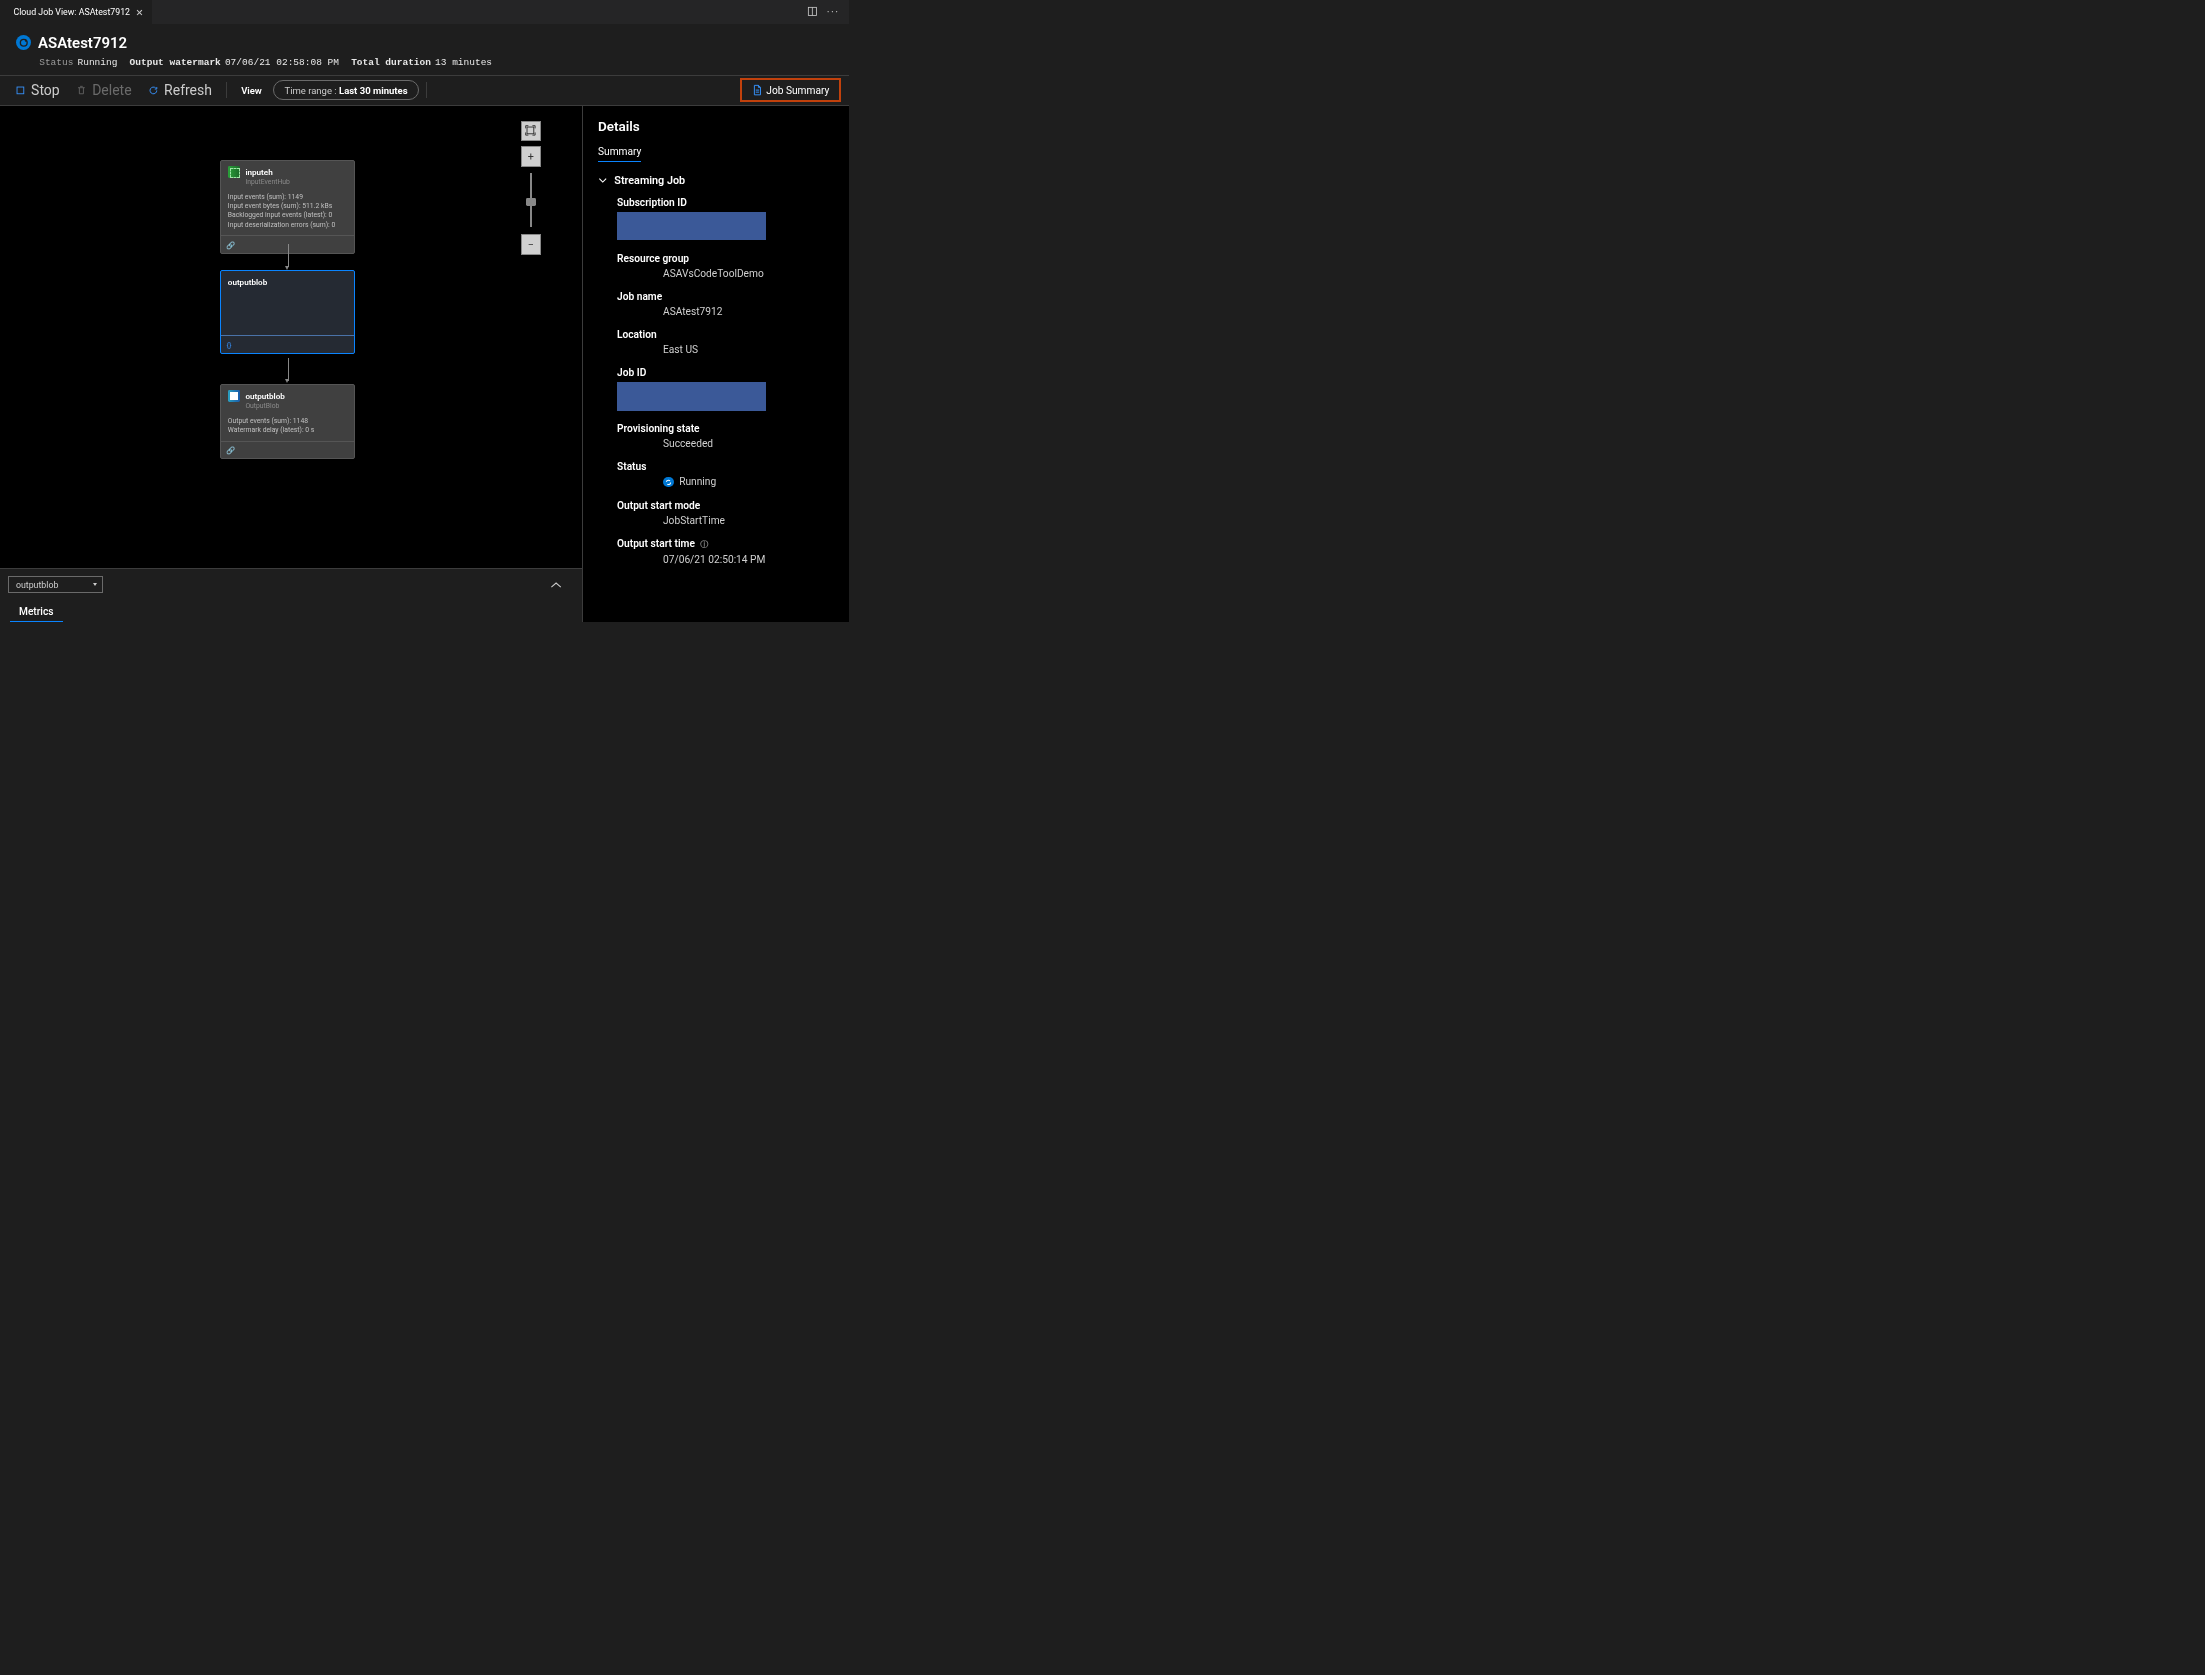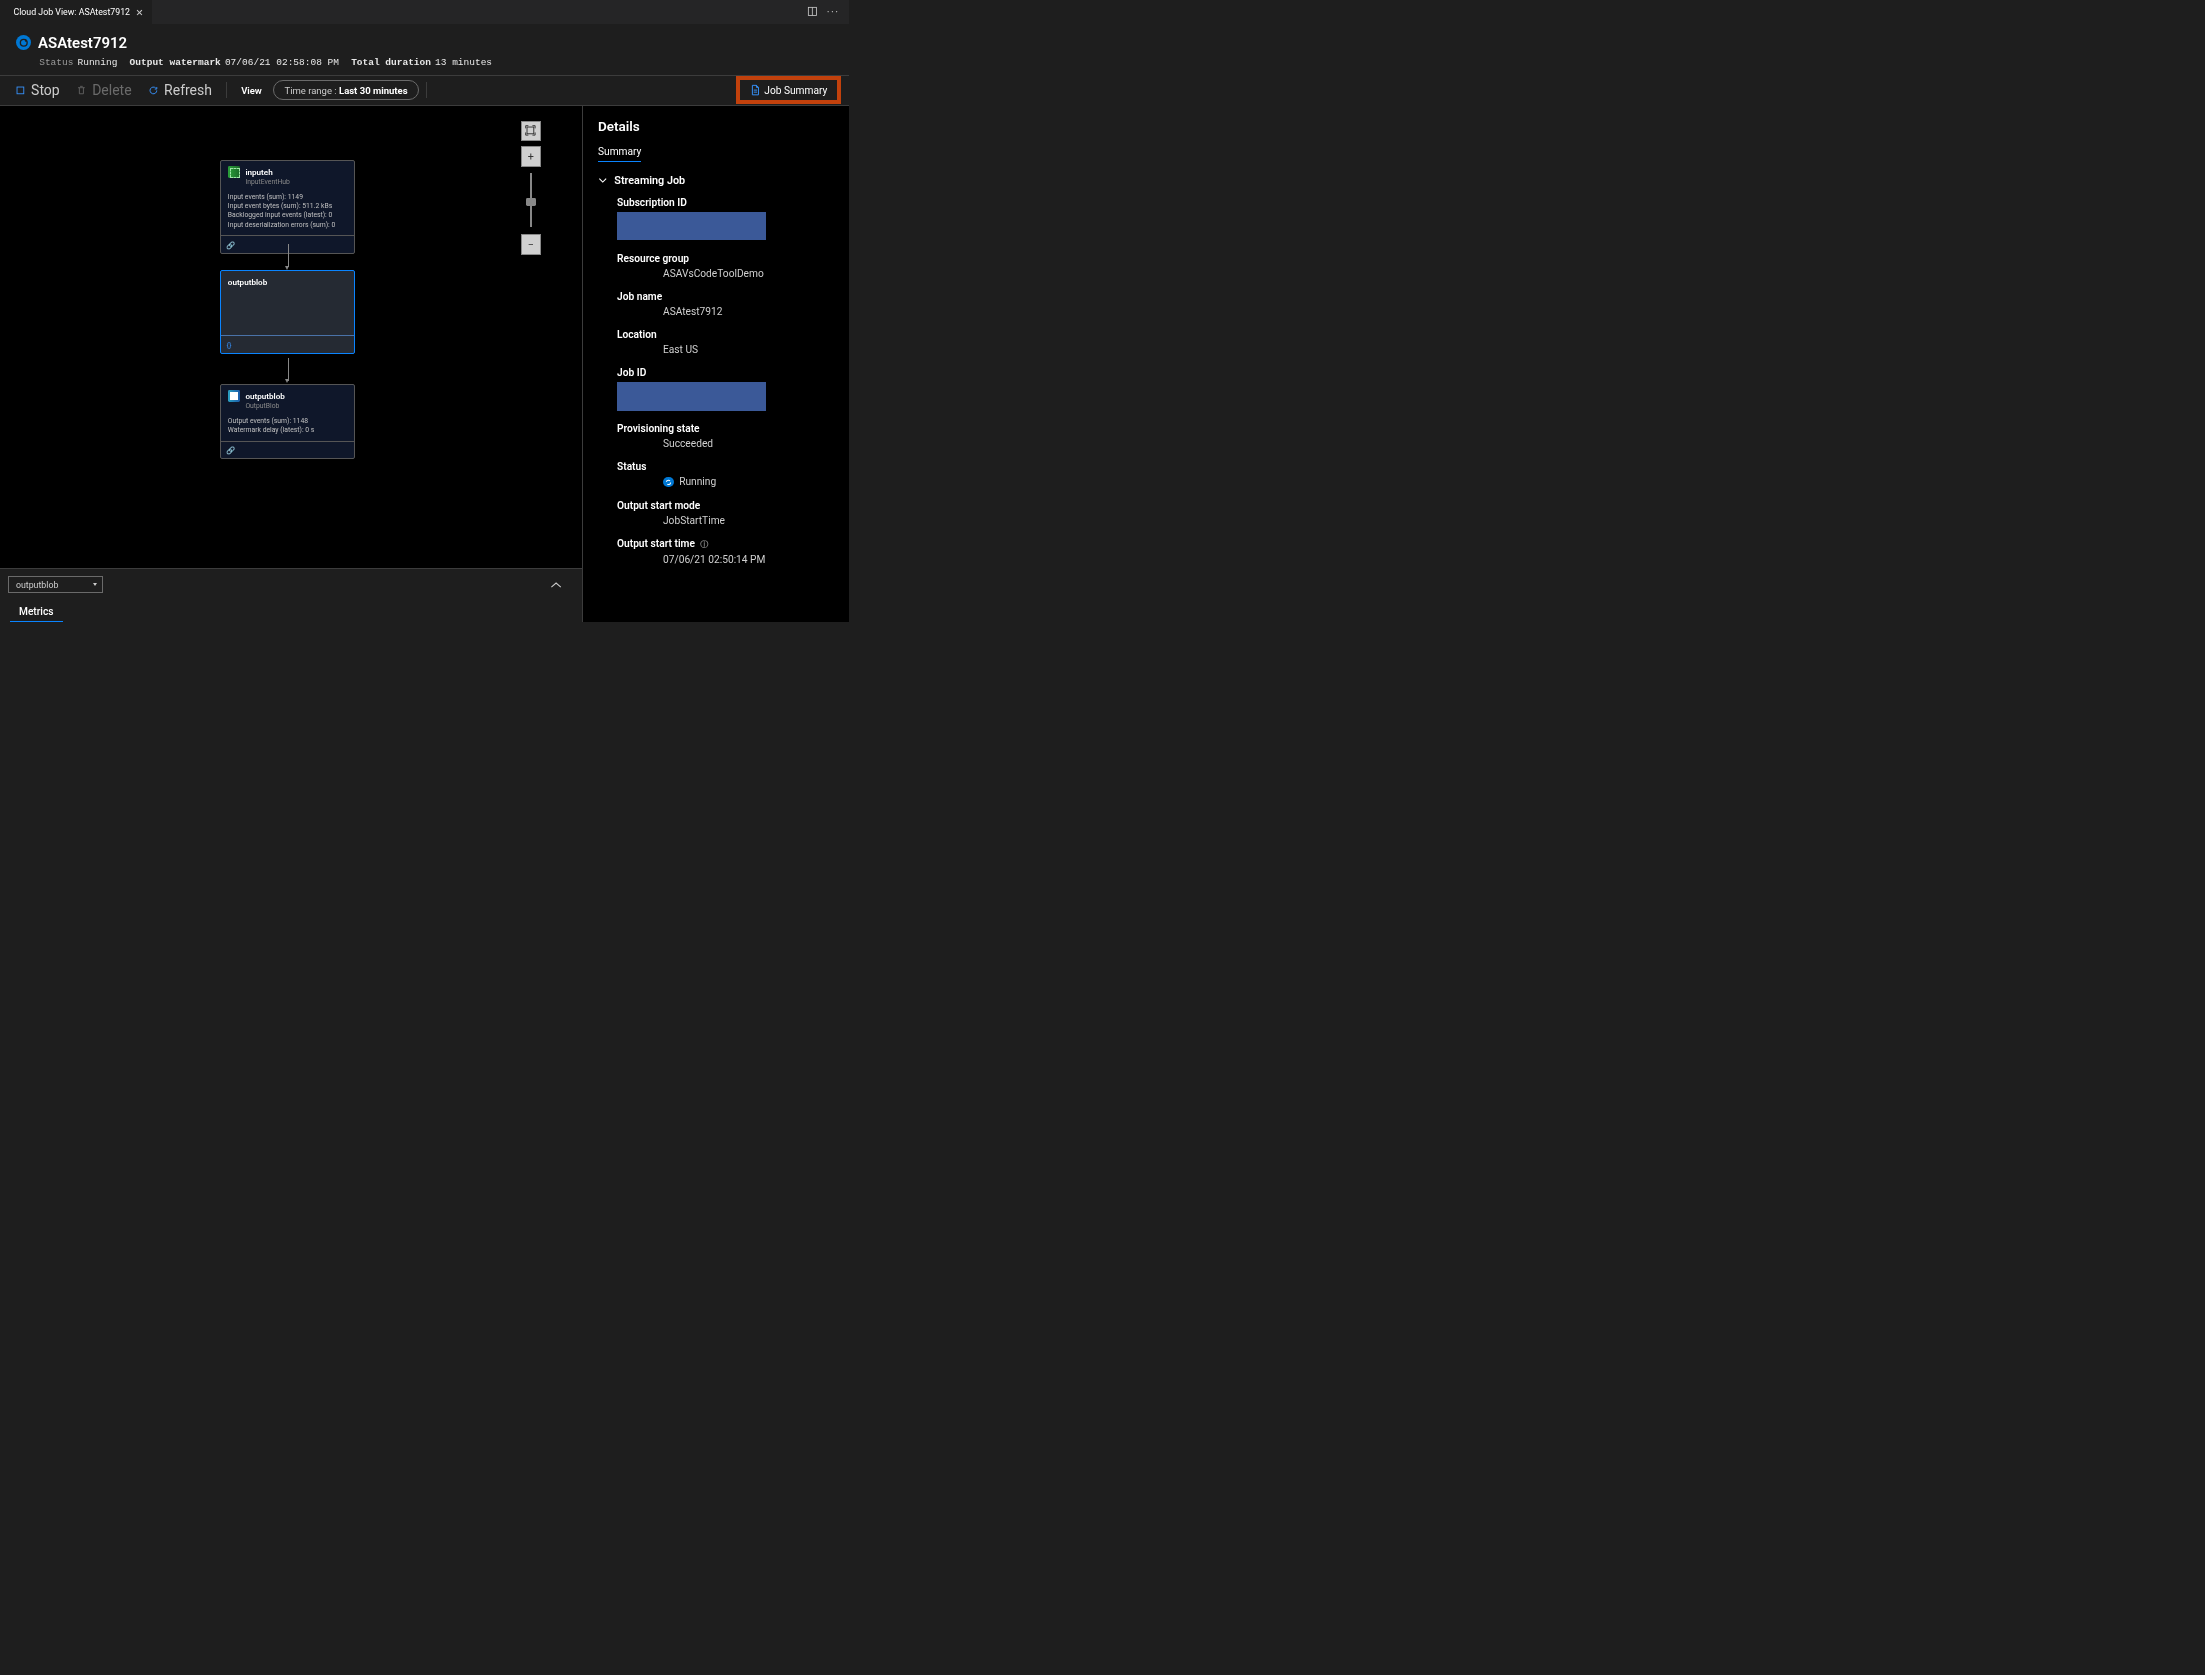--- a/index.html
+++ b/index.html
@@ -72,21 +72,21 @@
 .tb-view { font-weight: 600; color: #ffffff; padding: 4.1px 8.1px; }
 .time-pill {
   border: 0.7px solid #6a6a6a; border-radius: 10.8px; padding: 3.4px 10.8px;
   color: #cccccc; font-size: 9.5px;
 }
 .time-pill b { color: #ffffff; font-weight: 700; }
 .job-summary-btn {
   margin-left: auto;
   display: flex; align-items: center; gap: 3px;
   padding: 4.1px 9.5px; color: #ffffff; font-size: 10.2px;
-  border: 4px solid #c2410c;
+  border: 2px solid #c2410c;
   cursor: pointer;
 }
 .job-summary-btn svg { width: 12.2px; height: 12.2px; }
 
 
 .main {
   display: flex;
   height: calc(100% - 24px - 56px - 31px);
 }
 .diagram-area {
@@ -100,21 +100,21 @@
   background: #000000;
   padding: 12.2px 15px;
   overflow-y: auto;
   border-left: 0.7px solid #3c3c3c;
 }
 
 
 .node {
   position: absolute;
   width: 135px;
-  background: #0f172a;
+  background: #404040;
   border: 0.7px solid #555;
   border-radius: 2px;
 }
 .node.selected { border: 1.4px solid #0a84ff; background: #252a33; }
 .node-head { display: flex; align-items: center; gap: 5.4px; padding: 5.4px 6.8px 2.7px 6.8px; }
 .node-icon {
   width: 12.2px; height: 12.2px; border-radius: 1.4px;
 }
 .node-icon.input { background: linear-gradient(90deg,#2aa03a,#1a6a28); position:relative; }
 .node-icon.input::after { content:""; position:absolute; left:2px; top:2px; width:8.1px; height:8.1px; border:0.7px dashed #9de6a5; }

